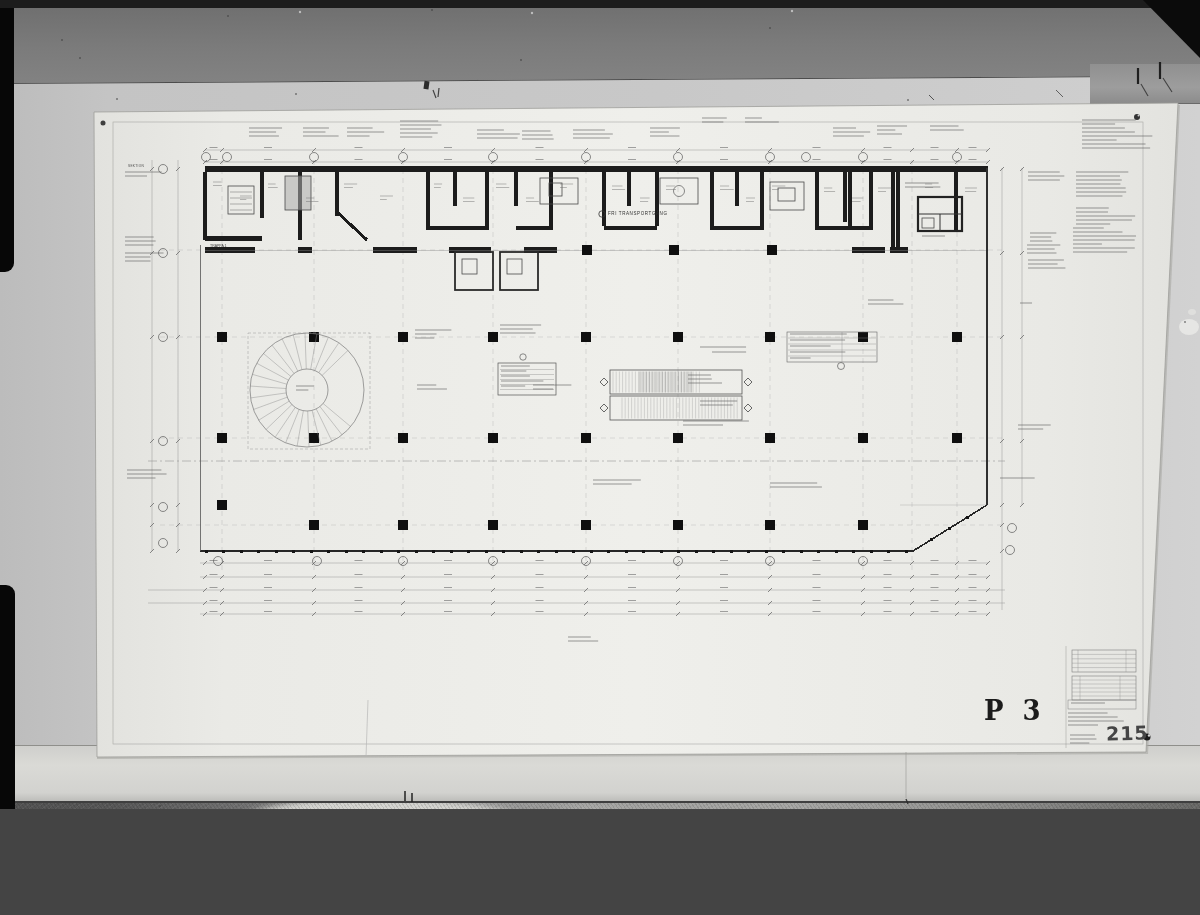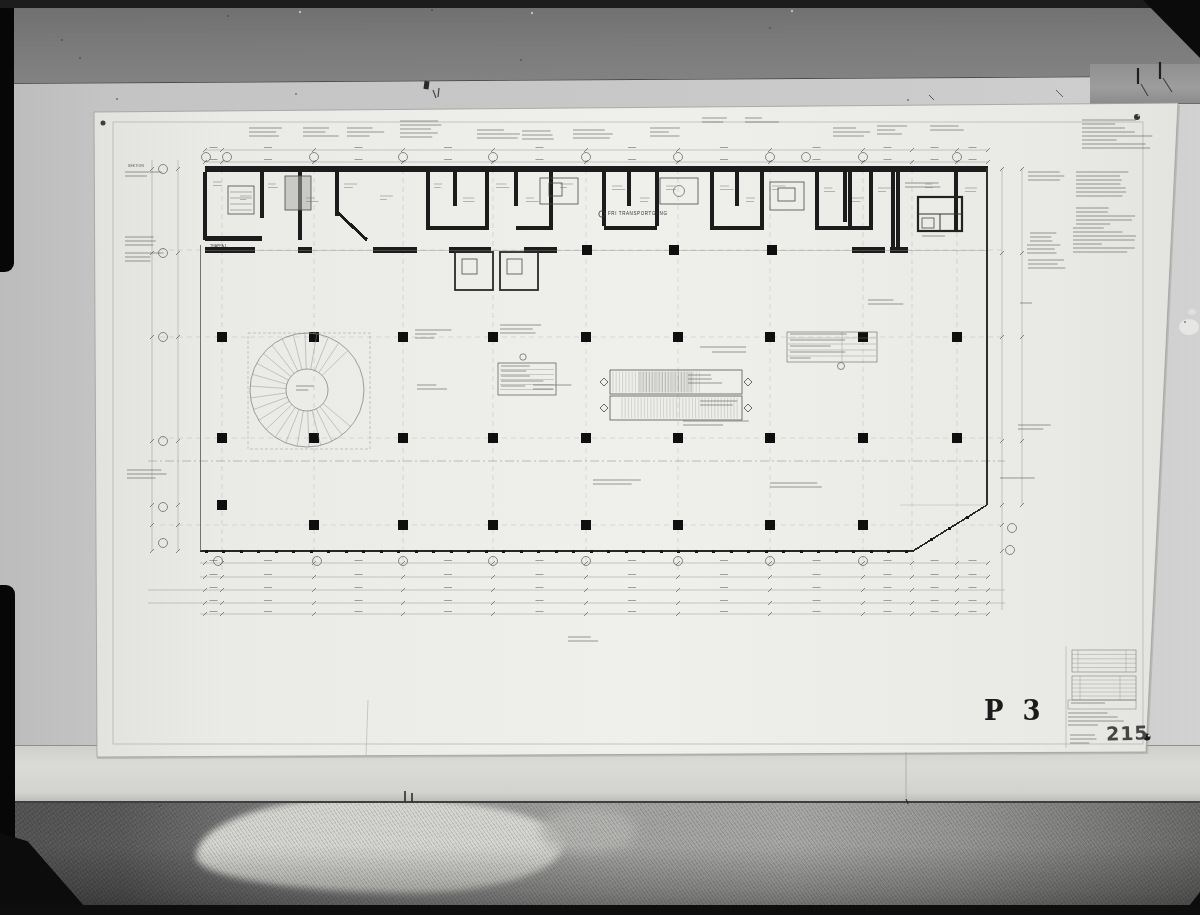--- a/index.html
+++ b/index.html
@@ -1,16 +1,16 @@
 <!DOCTYPE html>
 <html><head>
 <meta charset="utf-8">
 <style>
   html,body{margin:0;padding:0;background:#444;}
-  #photo{position:relative;width:1200px;height:915px;overflow:hidden;background:#0ea5e9;
+  #photo{position:relative;width:1200px;height:809px;overflow:hidden;background:#0ea5e9;
          font-family:"Liberation Sans",sans-serif;box-shadow:inset 0 0 140px rgba(0,0,0,.20);}
   #photo *{box-sizing:border-box;}
   .abs{position:absolute;}
   
   #wall{left:0;top:0;width:1200px;height:915px;
     background:linear-gradient(90deg,#bcbcbc 0,#c4c4c4 9%,#c8c8c8 55%,#cecece 92%,#d2d2d2 100%);}
   #wall-top-band{left:-10px;top:6px;width:1260px;height:78px;
     background:linear-gradient(180deg,#6f6f6f 0,#7b7b7b 55%,#828282 100%);
     border-bottom:1px solid #4c4c4c;transform:rotate(-0.35deg);transform-origin:0 50%;}
   #wall-batten{left:1090px;top:64px;width:110px;height:40px;

